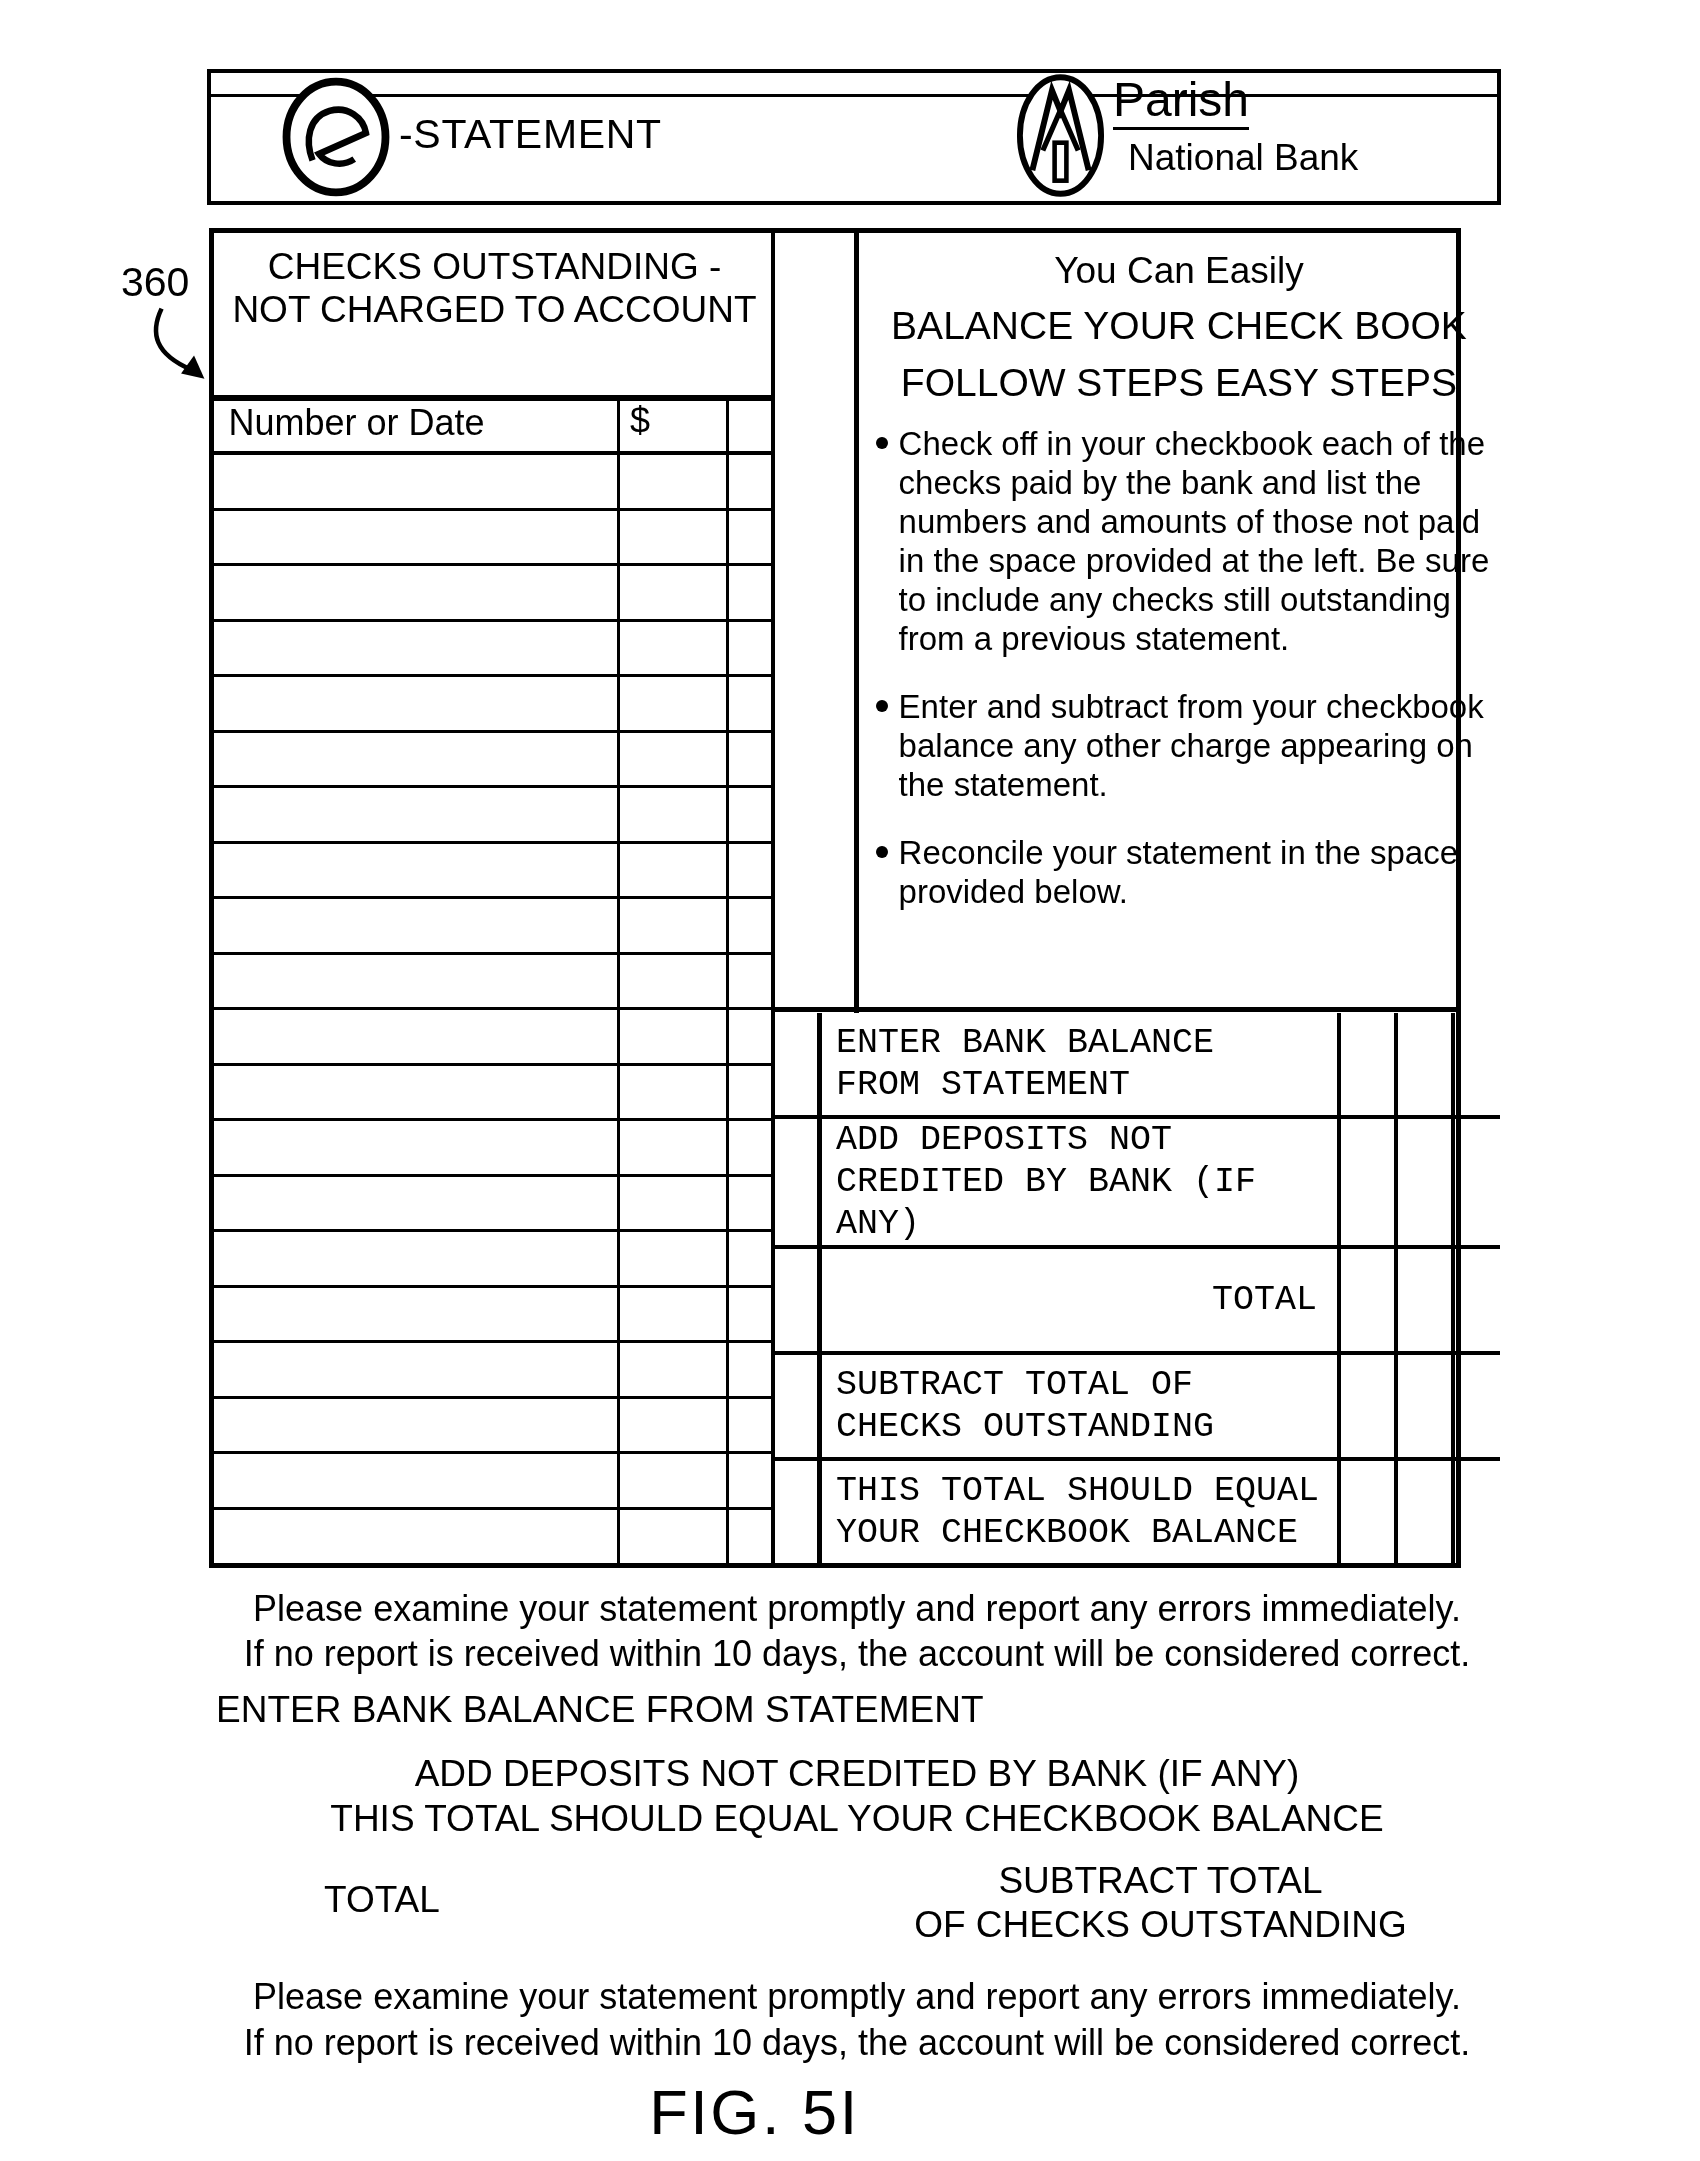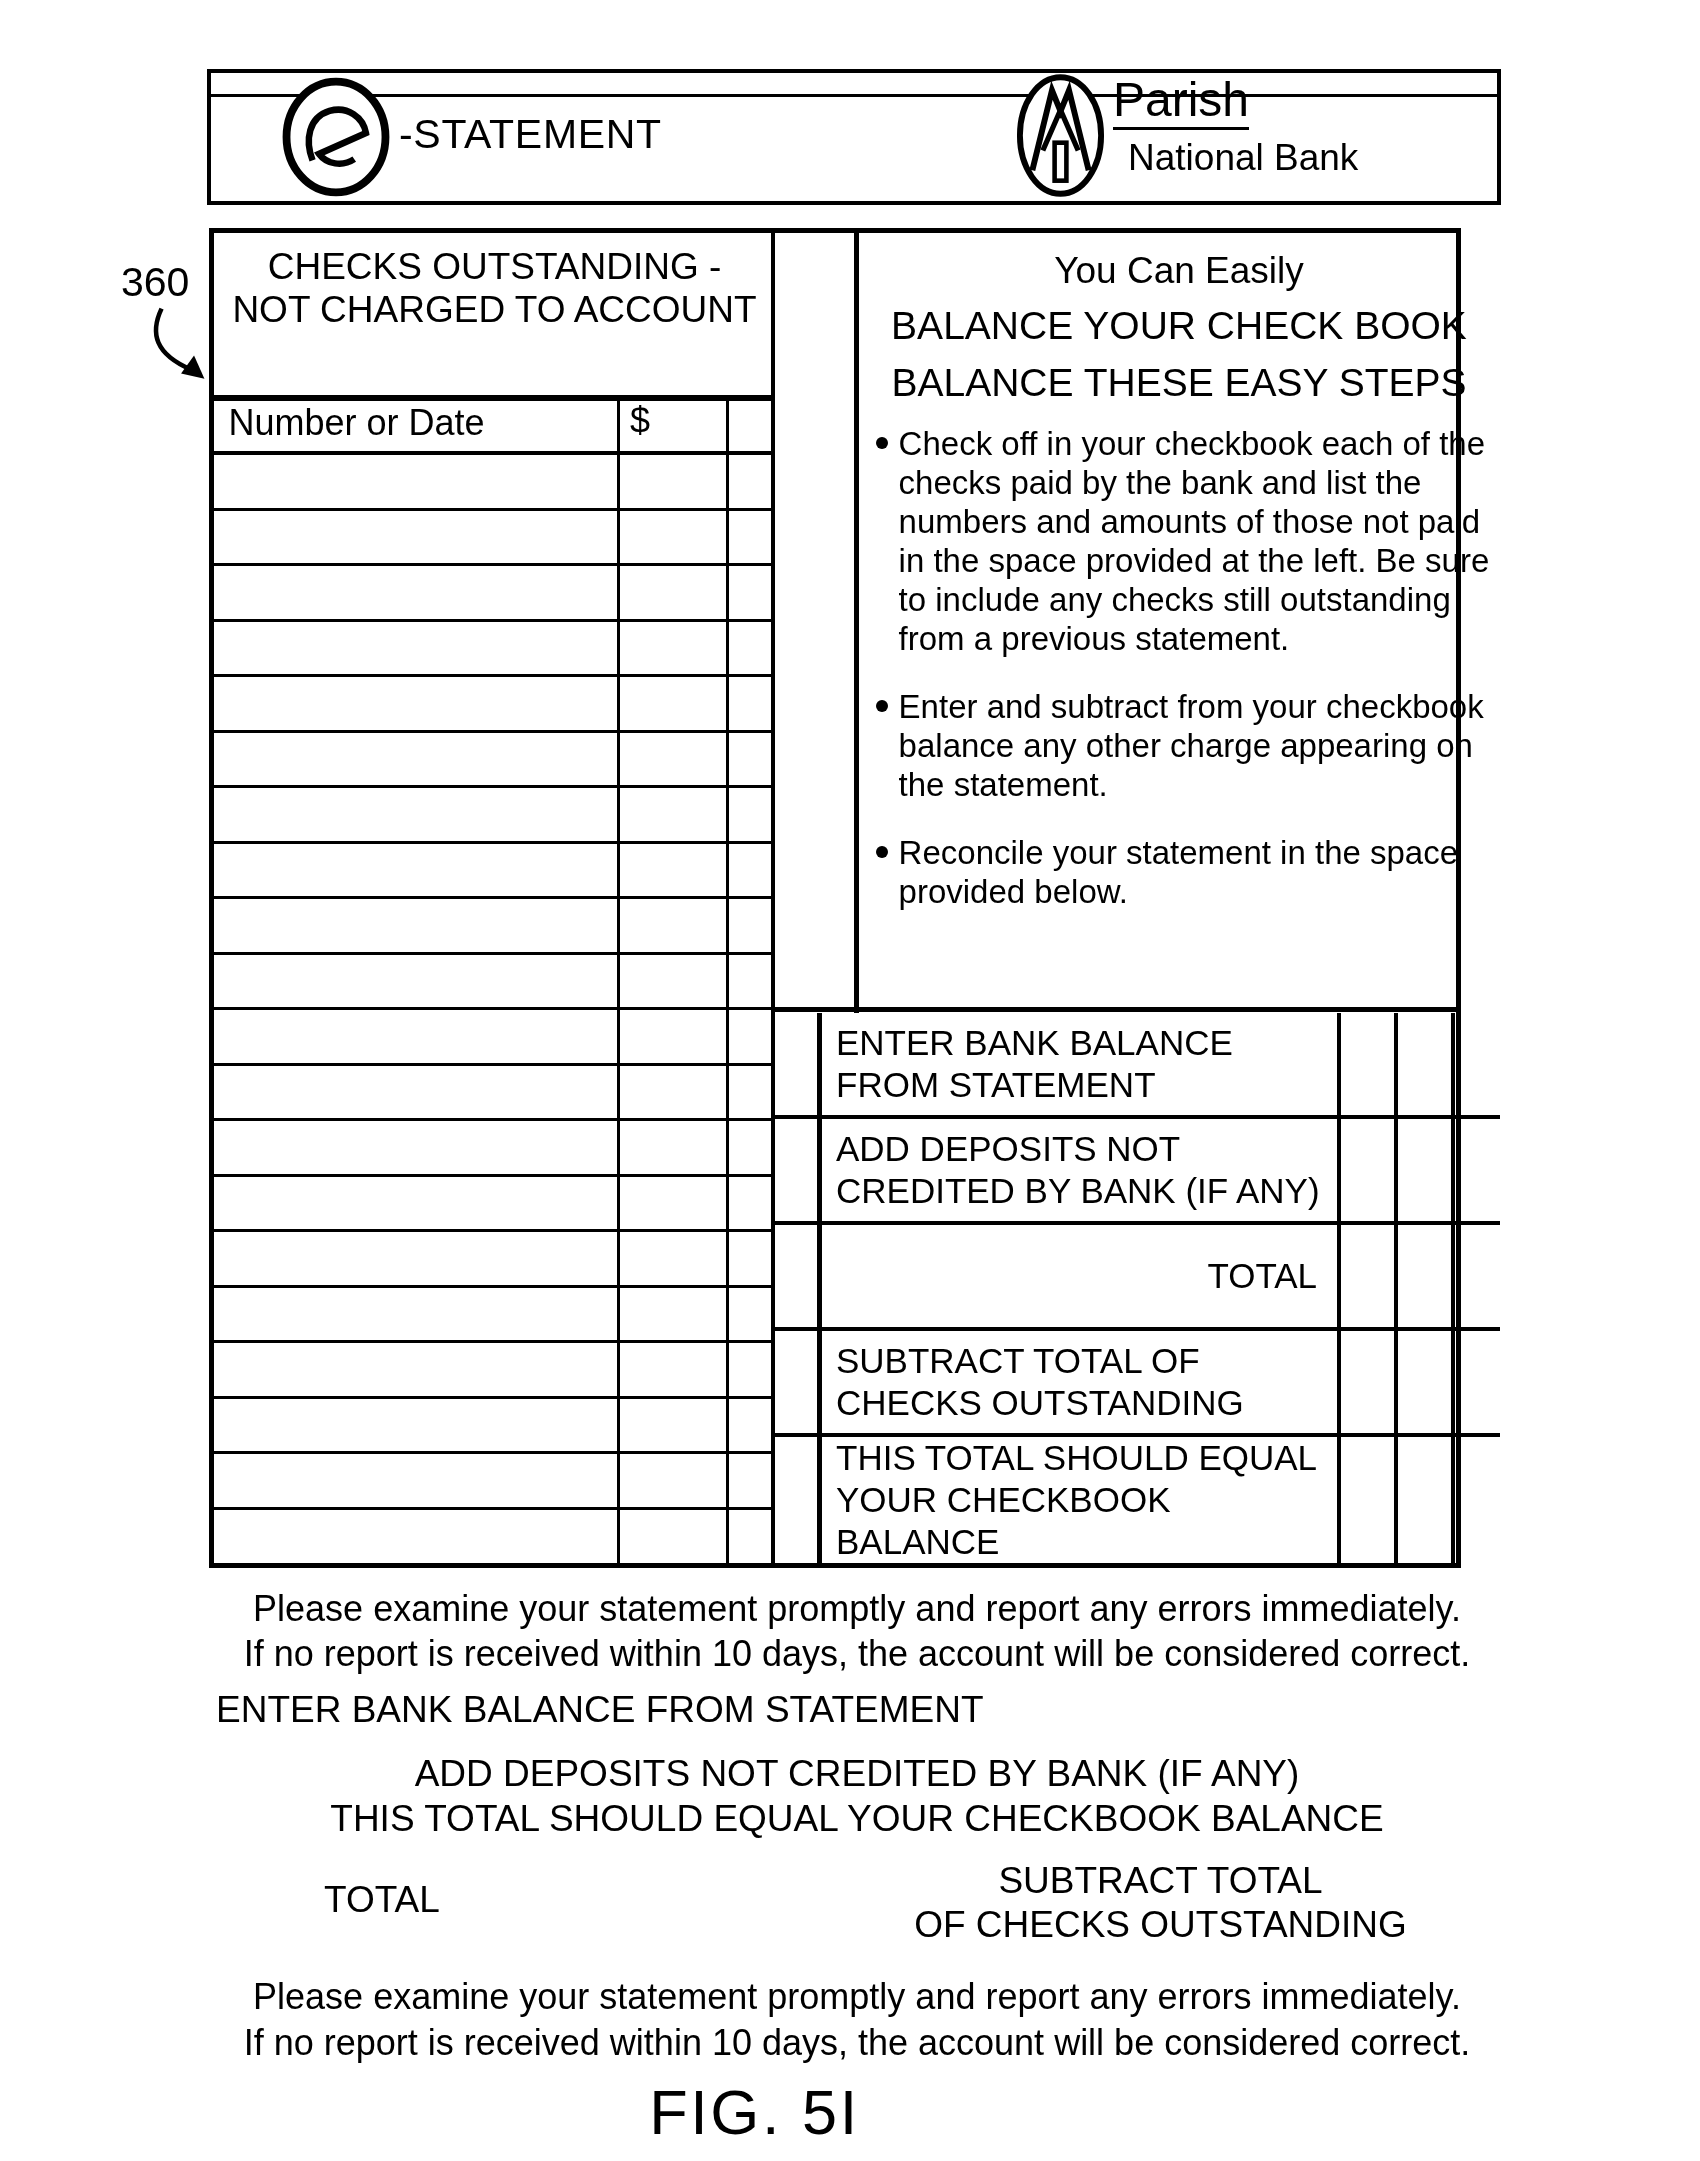--- a/index.html
+++ b/index.html
@@ -28,21 +28,21 @@
   
   .instr{left:644px;top:0;width:642px;height:774px;}
   .instr-l1{left:0;top:17px;width:100%;text-align:center;font-size:37px;}
   .instr-l2{left:0;top:71px;width:100%;text-align:center;font-size:39px;}
   .instr-l3{left:0;top:128px;width:100%;text-align:center;font-size:39px;}
   .bullets{position:absolute;left:18.3px;top:191px;right:7.8px;list-style:none;margin:0;padding:0;}
   .bullets li{display:flex;margin-bottom:29px;font-size:33px;line-height:39px;}
   .dot{flex:0 0 11.8px;width:11.8px;height:11.8px;border-radius:50%;background:#000;margin:13px 10.5px 0 0;}
   
   .bal{left:557px;top:780px;width:729px;height:550px;display:flex;flex-direction:column;}
-  .bal-row{flex:1;border-top:4.6px solid #000;box-sizing:border-box;display:flex;align-items:center;}
+  .bal-row{flex:1;border-top:4.6px solid #000;box-sizing:border-box;display:flex;align-items:center;font-family:Liberation Mono, monospace;}
   .bal-row:first-child{border-top:none;}
   .bal-label{margin-left:65px;width:484px;font-size:35px;line-height:42px;white-space:pre-line;}
   .bal-row.align-right .bal-label{width:481px;text-align:right;}
   
   .ftr-center{left:209px;width:1296px;text-align:center;font-size:36px;}
   .ftr-notice1a{top:1588px;}
   .ftr-notice1b{top:1633px;}
   .ftr-enter{left:216px;top:1689px;font-size:37px;}
   .ftr-add{top:1753px;font-size:37px;}
   .ftr-equal{top:1798px;font-size:37px;}
@@ -116,21 +116,21 @@
 
   <div class="vline" style="left:557px;top:0;width:3.9px;bottom:0;"></div>
 
   <div class="vline" style="left:640px;top:0;width:4.6px;height:780px;"></div>
 
   <div class="hline" style="left:557px;top:774px;right:0;height:5.2px;"></div>
 
   <div class="abs instr">
     <div class="abs instr-l1">You Can Easily</div>
     <div class="abs instr-l2">BALANCE YOUR CHECK BOOK</div>
-    <div class="abs instr-l3">BALANCE THESE EASY STEPS</div>
+    <div class="abs instr-l3">FOLLOW STEPS EASY STEPS</div>
     <ul class="bullets">
       <li>
         <span class="dot"></span>
         <span>Check off in your checkbook each of the checks paid by the bank and list the numbers and amounts of those not paid in the space provided at the left. Be sure to include any checks still outstanding from a previous statement.</span>
       </li>
       <li>
         <span class="dot"></span>
         <span>Enter and subtract from your checkbook balance any other charge appearing on the statement.</span>
       </li>
       <li>

